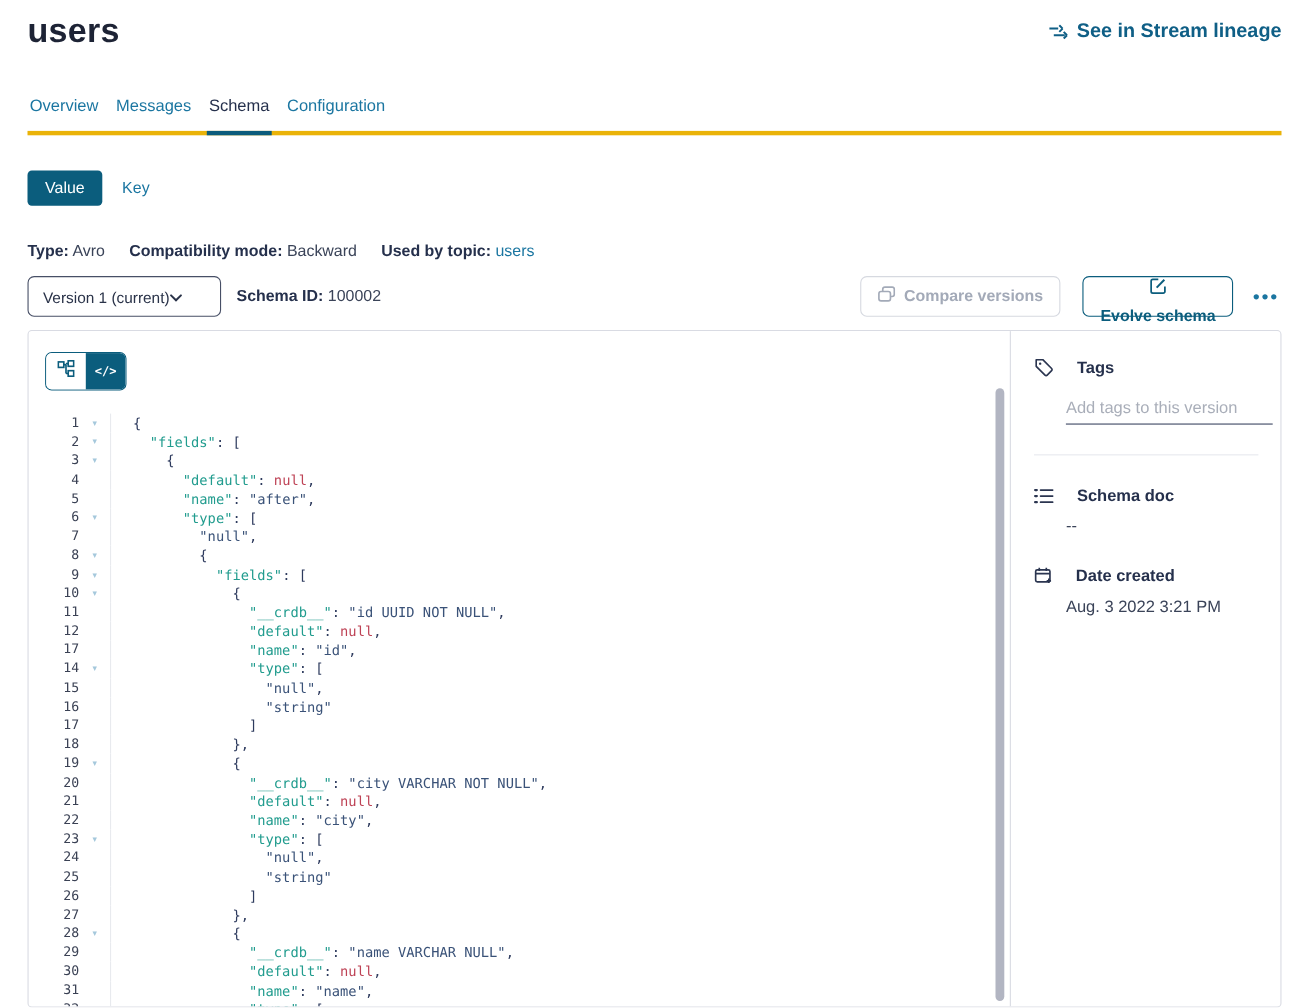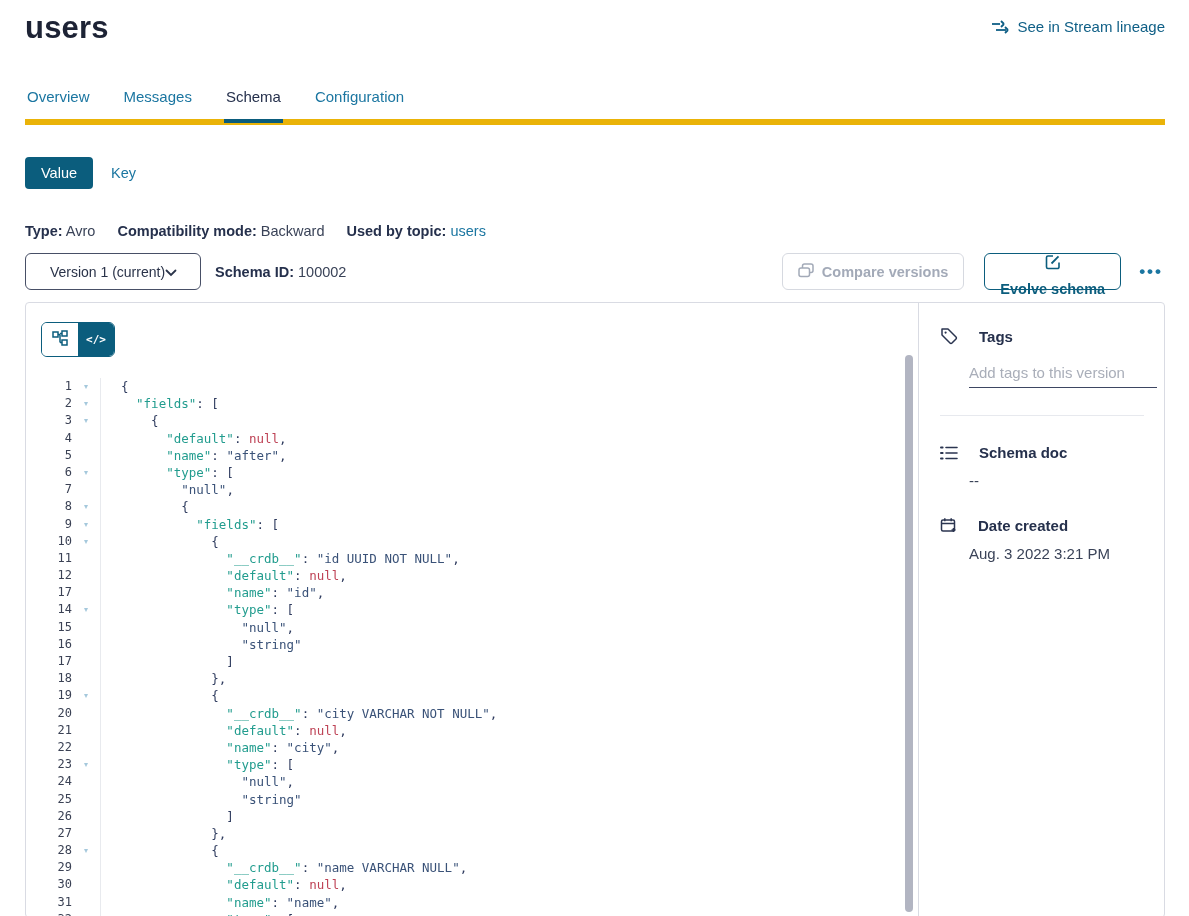--- a/index.html
+++ b/index.html
@@ -4,38 +4,38 @@
 <style>
   * { margin:0; padding:0; box-sizing:border-box; }
   html,body { background:#fff; }
   body {
     width:1189px; height:916px; overflow:hidden; position:relative;
     font-family:"Liberation Sans", sans-serif; color:#2b3550;
   }
   
   .hdr { padding:10px 24px 0 25px; display:flex; justify-content:space-between; align-items:flex-start; }
   h1.title { font-size:31px; font-weight:700; color:#1d2335; letter-spacing:.2px; }
-  .lineage { display:flex; align-items:center; gap:7px; color:#0f5f86; font-size:15px; font-weight:400; cursor:pointer; margin-top:8px; }
+  .lineage { display:flex; align-items:center; gap:7px; color:#0f5f86; font-size:18px; font-weight:700; cursor:pointer; margin-top:8px; }
   .lineage svg { display:block; }
   
-  .tabs { margin:42px 24px 0 25px; border-bottom:6px solid #eab308; display:flex; gap:30px; }
+  .tabs { margin:42px 24px 0 25px; border-bottom:4px solid #eab308; display:flex; gap:12px; }
   .tab { font-size:15px; color:#1b76a1; padding:0 2px 14px 2px; cursor:pointer; border-bottom:4px solid transparent; margin-bottom:-4px; }
   .tab.active { color:#25304c; font-weight:500; border-bottom-color:#0b5c7c; }
   
   .vk { margin:32px 0 0 25px; display:flex; align-items:flex-end; gap:14px; }
   .vk .seg { font-size:14.5px; padding:8px 16px; border-radius:4px; cursor:pointer; }
   .vk .seg.on { background:#0b5d7d; color:#fff; }
   .vk .seg.off { color:#1b76a1; padding-left:4px; }
   
   .meta { margin:34px 0 0 25px; font-size:14.5px; display:flex; gap:22px; color:#3a4358; }
   .meta b { color:#25304c; font-weight:700; }
   .meta a { color:#1b76a1; text-decoration:none; cursor:pointer; }
   
   .vbar { margin:14px 24px 0 25px; display:flex; align-items:center; }
-  .select { width:176px; height:37px; border:1px solid #474f66; border-radius:6px; display:flex; align-items:center; justify-content:center; padding:0 12px 0 13px; font-size:14px; color:#2a3349; cursor:pointer; background:#fff; }
+  .select { width:176px; height:37px; border:1px solid #474f66; border-radius:6px; display:flex; align-items:center; justify-content:flex-start; padding:0 12px 0 13px; font-size:14px; color:#2a3349; cursor:pointer; background:#fff; }
   .sid { margin-left:14px; font-size:14.5px; color:#3a4358;text-align:center; }
   .sid b { color:#25304c; }
   .vbar .grow { flex:1; }
   .btn { height:37px; display:flex; align-items:center; gap:8px; border-radius:6px; font-size:14.5px; font-weight:600; padding:0 15px; cursor:pointer; background:#fff; border:1px solid;margin-left:44px; }
   .btn.disabled { border-color:#d6d9e0; color:#a3aab8; cursor:default; }
   .btn.primary { border-color:#0b5d7d; color:#0b5d7d; margin-left:20px;flex-direction:column; }
   .dots { color:#1b76a1; font-size:17px; font-weight:700; letter-spacing:2px; margin-left:16px; cursor:pointer; line-height:1; padding:6px 2px; }
   
   .panel { margin:12px 24px 0 25px; height:616px; border:1px solid #d9dbe3; border-radius:4px; display:flex; overflow:hidden; }
   .edcol { flex:1; position:relative; padding:19px 0 0 15px; overflow:hidden; }

